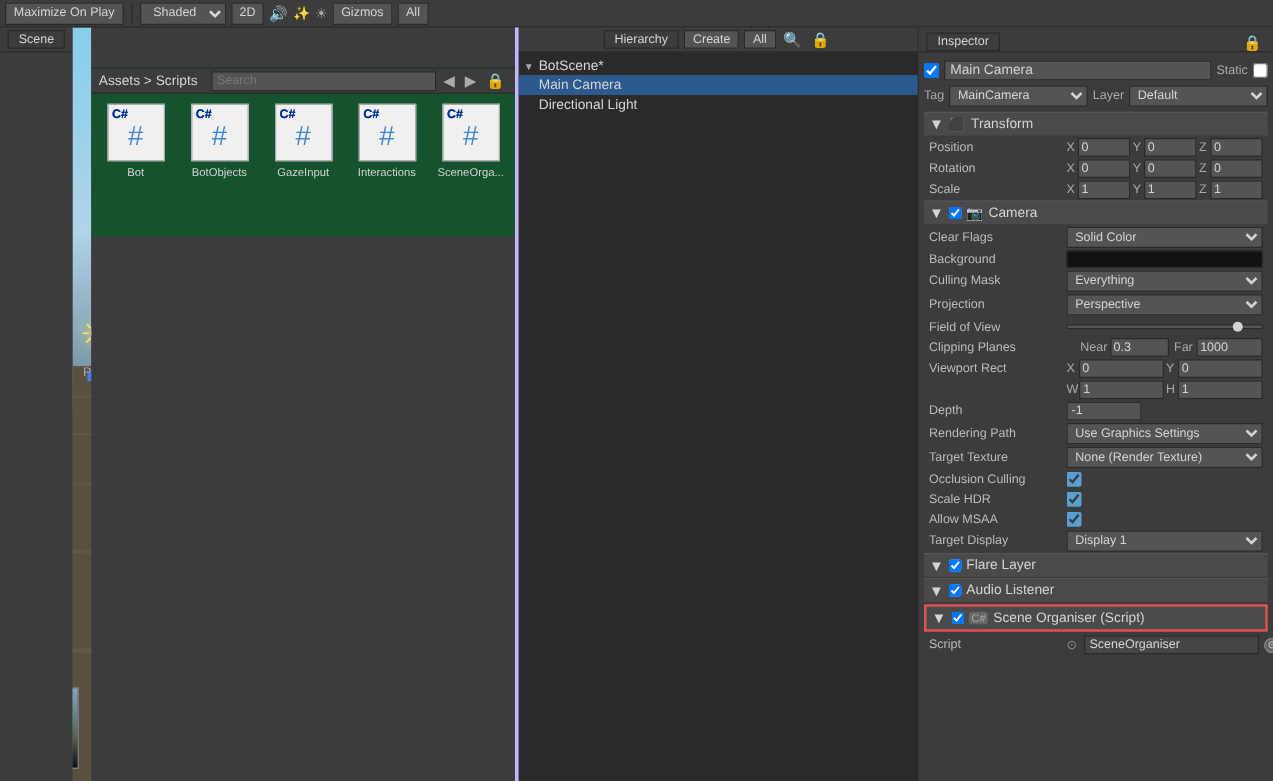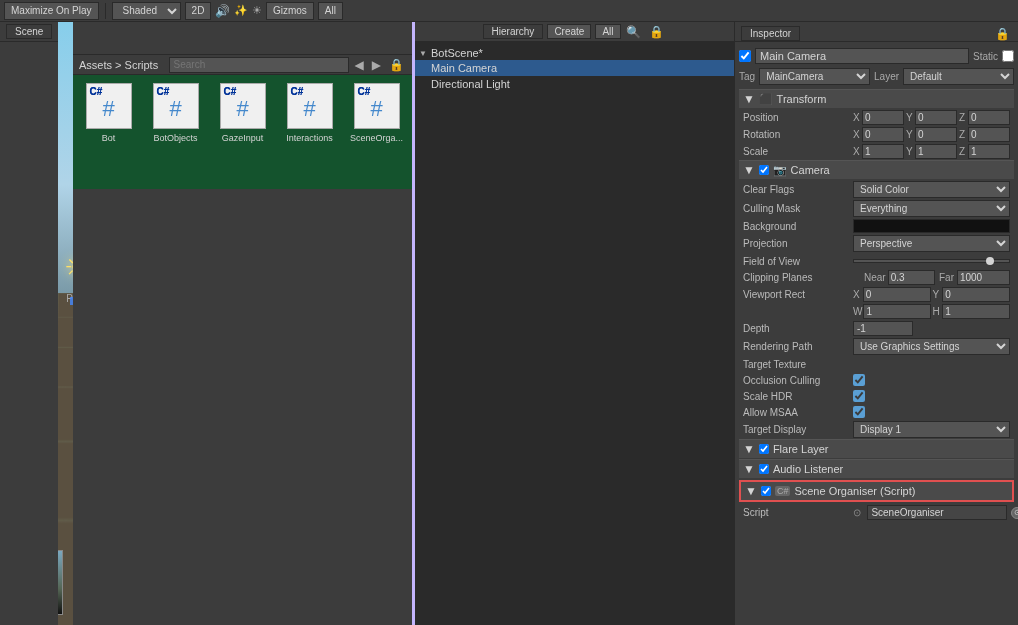--- a/index.html
+++ b/index.html
@@ -760,28 +760,28 @@
         <span class="component-title">Camera</span>
       </div>
       <div>
         <div class="inspector-row">
           <span class="inspector-row-label">Clear Flags</span>
           <select class="select-field">
             <option>Solid Color</option>
           </select>
         </div>
         <div class="inspector-row">
+          <span class="inspector-row-label">Background</span>
+          <div class="black-field"></div>
+        </div>
+        <div class="inspector-row">
           <span class="inspector-row-label">Culling Mask</span>
           <select class="select-field">
             <option>Everything</option>
           </select>
-        </div>
-        <div class="inspector-row">
-          <span class="inspector-row-label">Background</span>
-          <div class="black-field"></div>
         </div>
         <div class="inspector-row">
           <span class="inspector-row-label">Projection</span>
           <select class="select-field">
             <option>Perspective</option>
           </select>
         </div>
         <div class="inspector-row">
           <span class="inspector-row-label">Field of View</span>
           <div class="slider-container">
@@ -834,20 +834,23 @@
           <input class="inspector-field" style="width: 60px;" type="text" value="-1">
         </div>
         <div class="inspector-row">
           <span class="inspector-row-label">Rendering Path</span>
           <select class="select-field">
             <option>Use Graphics Settings</option>
           </select>
         </div>
         <div class="inspector-row">
           <span class="inspector-row-label">Target Texture</span>
+          <select class="select-field">
+            <option>None (Render Texture)</option>
+          </select>
         </div>
         <div class="inspector-row">
           <span class="inspector-row-label">Occlusion Culling</span>
           <input type="checkbox" checked="" style="width: 12px; height: 12px; accent-color: rgb(90, 159, 212);">
         </div>
         <div class="inspector-row">
           <span class="inspector-row-label">Scale HDR</span>
           <input type="checkbox" checked="" style="width: 12px; height: 12px; accent-color: rgb(90, 159, 212);">
         </div>
         <div class="inspector-row">

